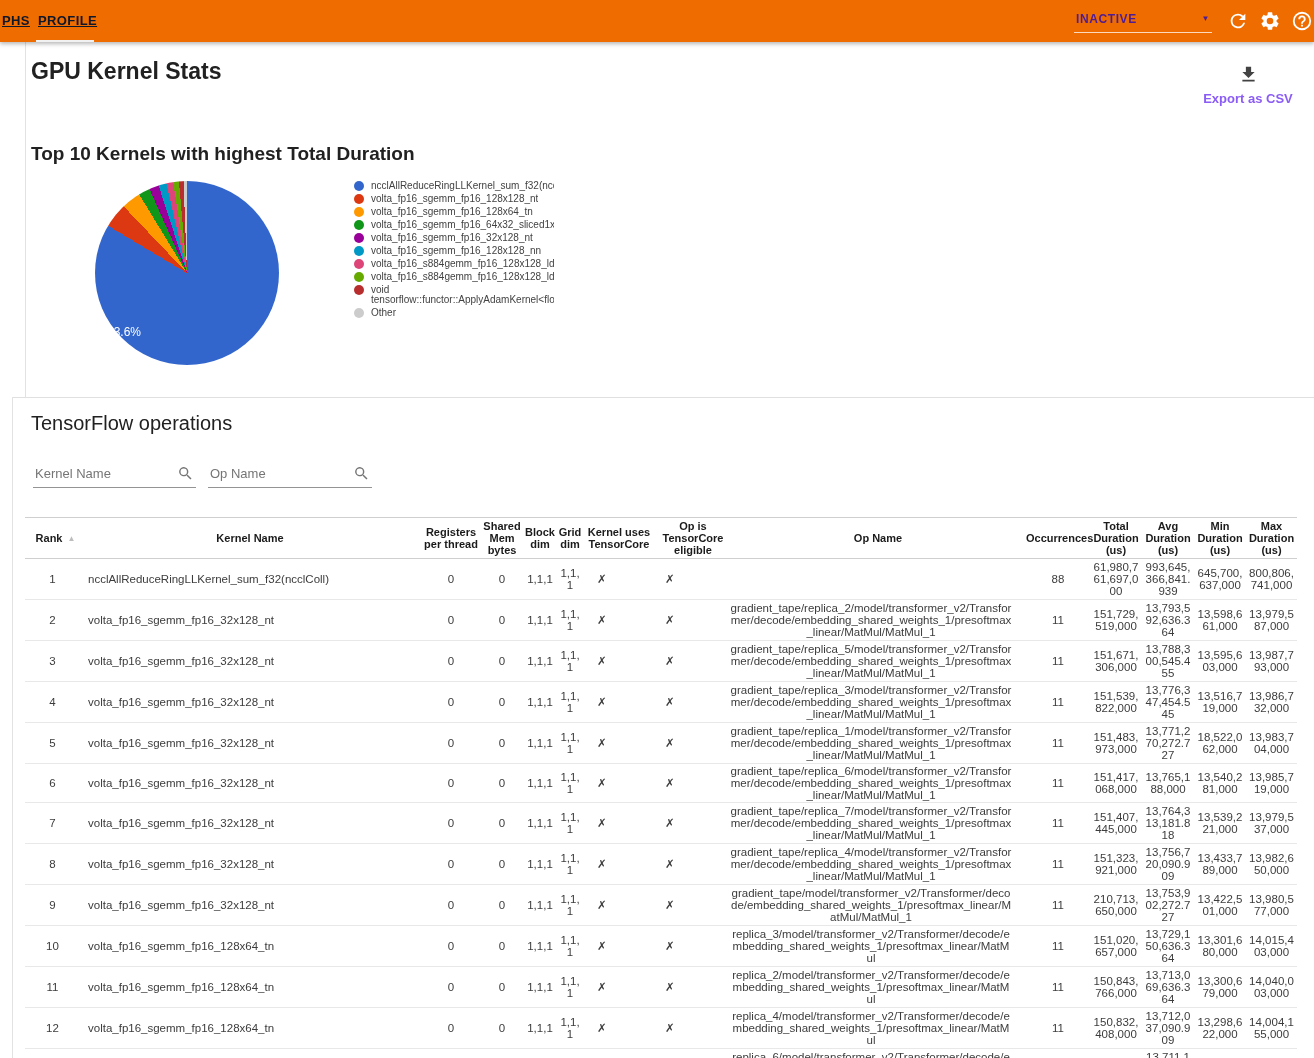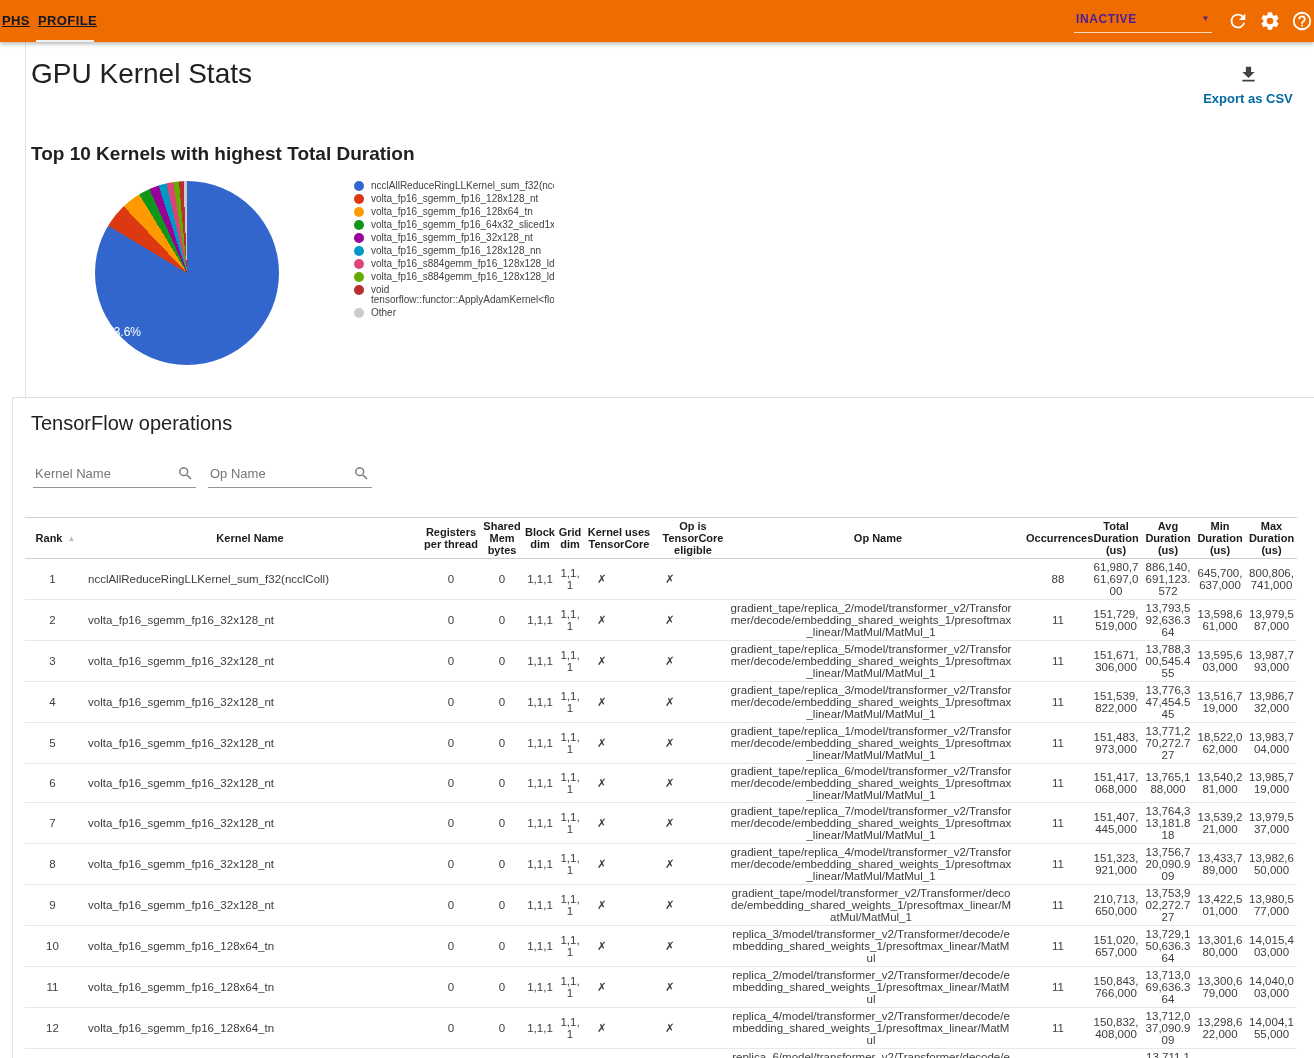--- a/index.html
+++ b/index.html
@@ -23,23 +23,23 @@
     display:flex; align-items:center; justify-content:center; }
   .appbar-icon svg { width:22px; height:22px; fill:#fff; }
   .icon-refresh { left:1224px; } .icon-gear { left:1256px; } .icon-help { left:1288px; }
 
   
   .vline-top { position:absolute; left:25px; top:42px; width:1px; height:355px; background:#e2e2e2; }
   .hdivider  { position:absolute; left:12px; top:397px; width:1302px; height:1px; background:#e0e0e0; }
   .vline-bottom { position:absolute; left:12px; top:397px; width:1px; height:661px; background:#e2e2e2; }
 
   
-  .ks-title { position:absolute; left:31px; top:58px; font-size:28px; font-weight:400; color:#212121; }
+  .ks-title { position:absolute; left:31px; top:58px; font-size:23px; font-weight:700; color:#212121; }
   .export-csv { position:absolute; left:1192px; top:64px; width:112px; text-align:center;
-    cursor:pointer; color:#0369a1; }
+    cursor:pointer; color:#8b5cf6; }
   .export-csv svg { width:21px; height:21px; fill:#424242; }
   .export-csv .lbl { display:block; font-size:13px; font-weight:bold; margin-top:2px; }
   .chart-heading { position:absolute; left:31px; top:143px; font-size:19px; font-weight:bold; color:#212121; }
 
   .pie { position:absolute; left:95px; top:181px; width:184px; height:184px; border-radius:50%; }
   .pie-label { position:absolute; left:98px; width:52px; top:325px; text-align:center;
     color:#fff; font-size:12px; }
 
   .legend { position:absolute; left:354px; top:181px; width:200px; list-style:none; }
   .legend li { display:flex; align-items:flex-start; margin-bottom:3px; }
@@ -221,21 +221,21 @@
         <td class="col-kernel">ncclAllReduceRingLLKernel_sum_f32(ncclColl)</td>
         <td class="col-registers">0</td>
         <td class="col-shared">0</td>
         <td class="col-block">1,1,1</td>
         <td class="col-grid">1,1,1</td>
         <td class="col-uses_tc">✗</td>
         <td class="col-tc_eligible">✗</td>
         <td class="col-op"></td>
         <td class="col-occurrences">88</td>
         <td class="col-total">61,980,761,697,000</td>
-        <td class="col-avg">886,140,691,123.572</td>
+        <td class="col-avg">993,645,366,841.939</td>
         <td class="col-min">645,700,637,000</td>
         <td class="col-max">800,806,741,000</td>
       </tr>
       <tr>
         <td class="col-rank">2</td>
         <td class="col-kernel">volta_fp16_sgemm_fp16_32x128_nt</td>
         <td class="col-registers">0</td>
         <td class="col-shared">0</td>
         <td class="col-block">1,1,1</td>
         <td class="col-grid">1,1,1</td>

